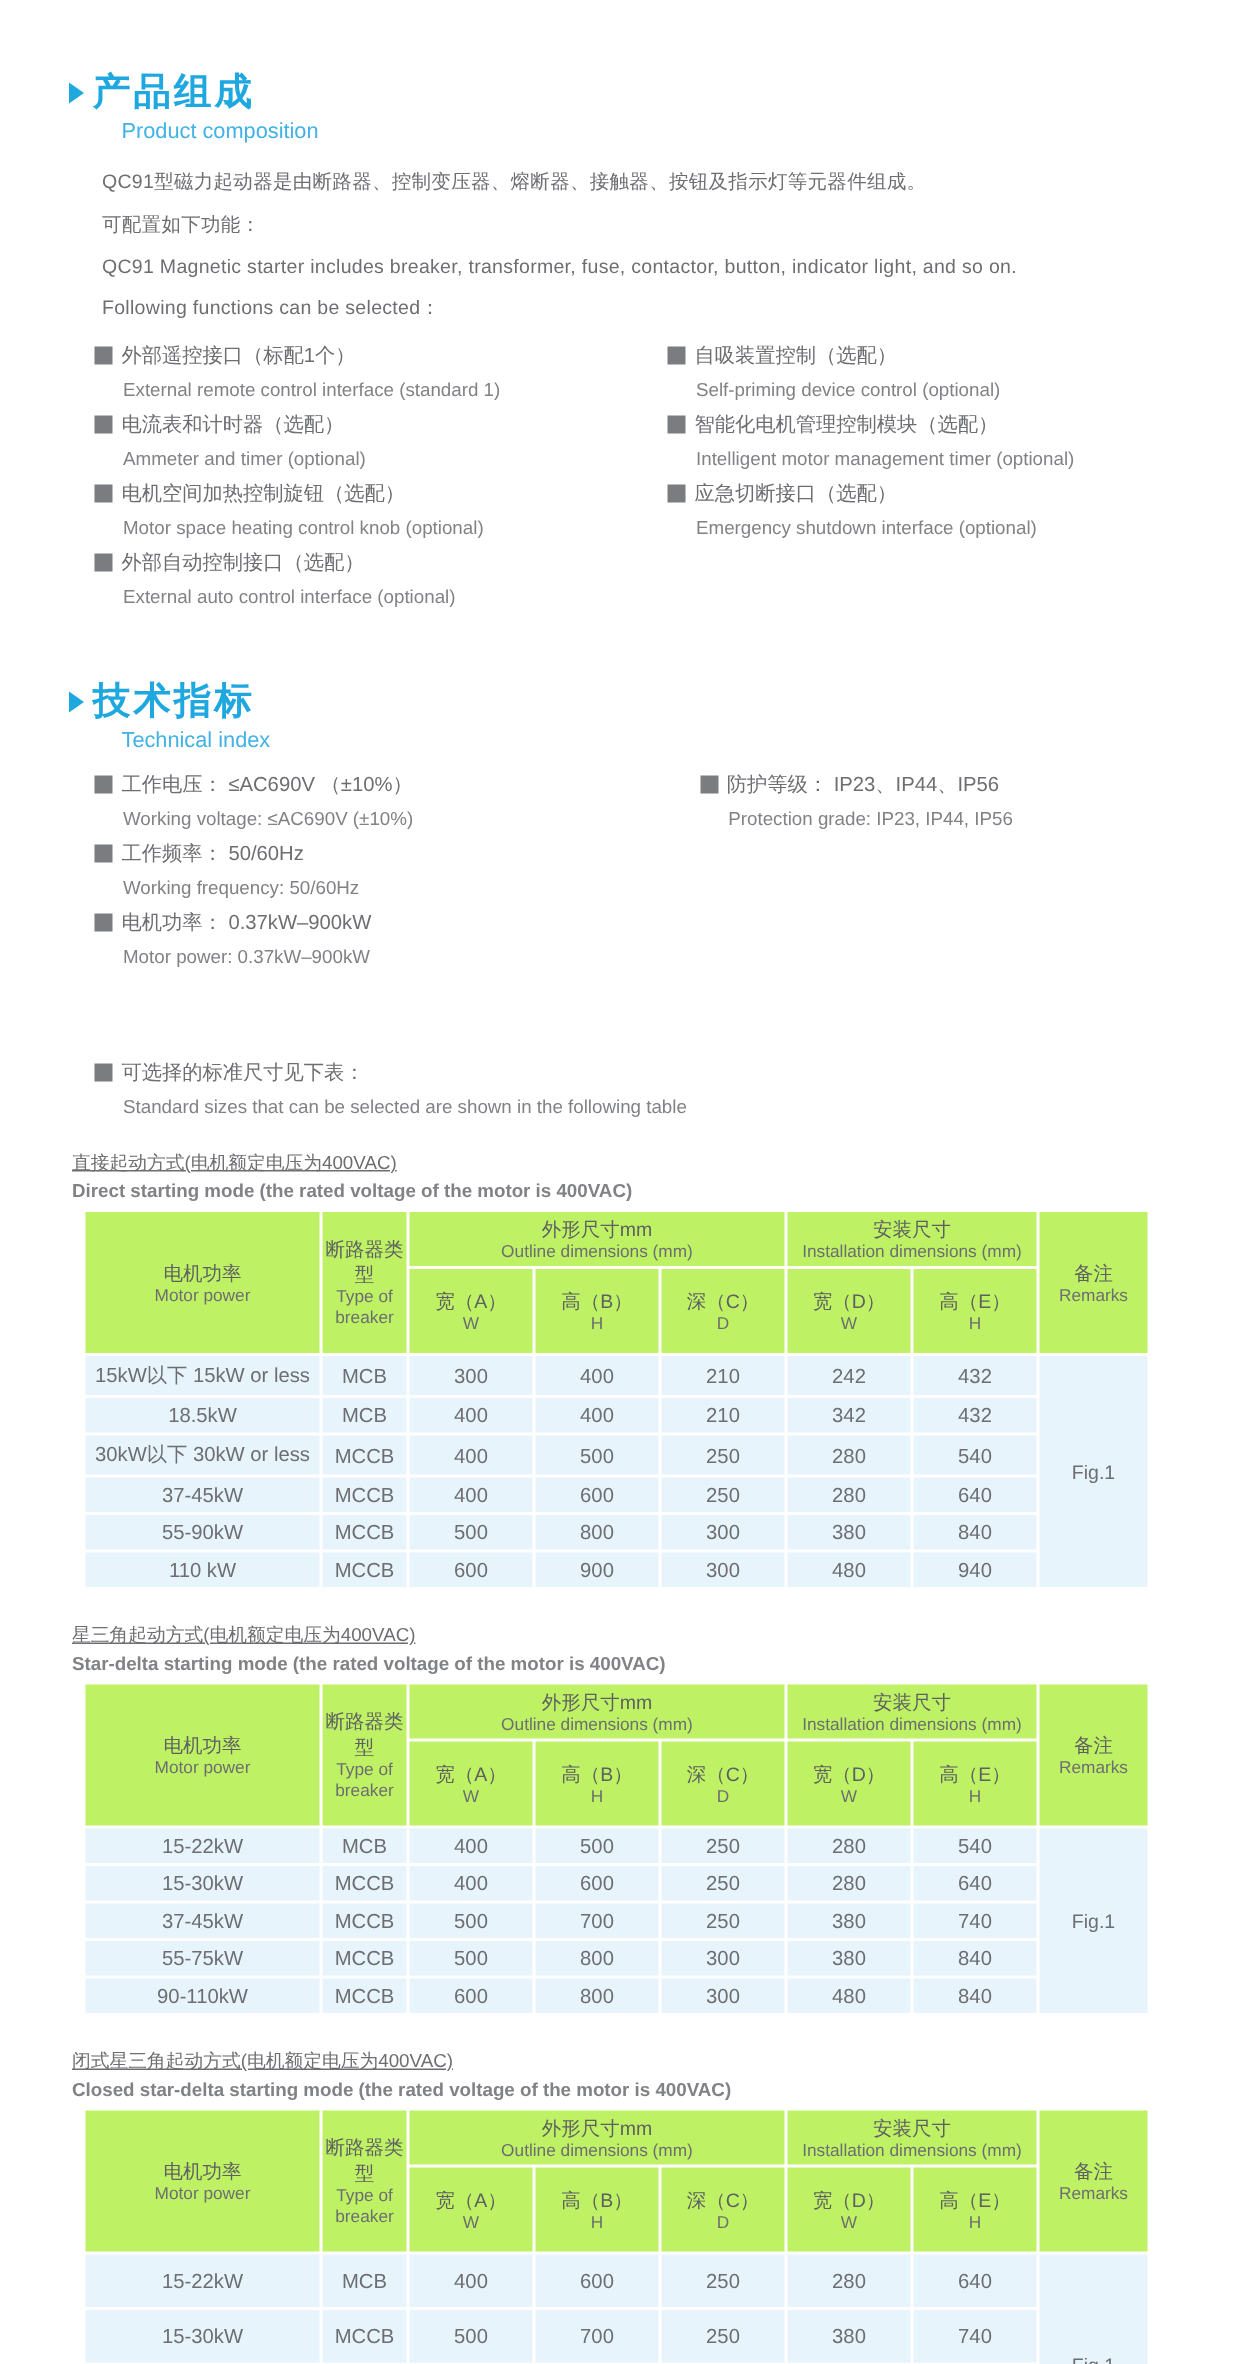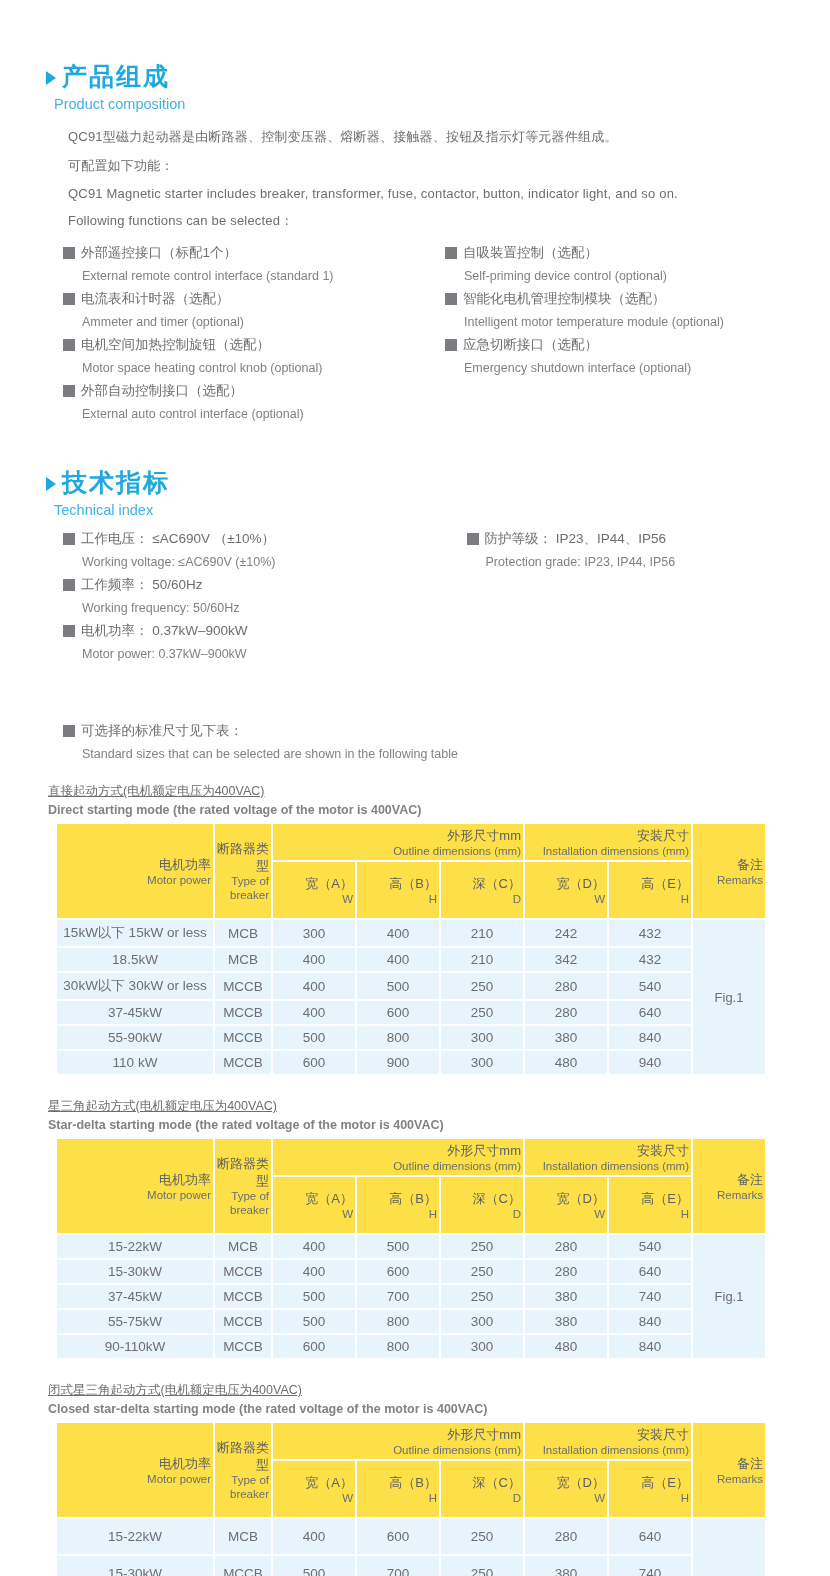--- a/index.html
+++ b/index.html
@@ -2,30 +2,30 @@
 <html><head>
 <meta charset="utf-8">
 <style>
   * { margin:0; padding:0; box-sizing:border-box; }
   html,body { background:#ffffff; }
   body {
     width:830px; height:1576px; position:relative; overflow:hidden;
     font-family:"Liberation Sans","DejaVu Sans",sans-serif;
     color:#6d6e71; -webkit-font-smoothing:antialiased;
   }
-  .page { width:830px; height:1576px; padding-top:60px; }
+  .page { width:830px; height:1576px; padding-top:44px; }
 
   
   .sec-head { display:flex; align-items:center; margin-left:46px; }
   .tri {
     width:0; height:0; display:inline-block; margin-right:6px; margin-top:2px;
     border-left:10px solid #1fa8e0; border-top:7px solid transparent; border-bottom:7px solid transparent;
   }
   .sec-title { font-size:25px; color:#1fa8e0; font-weight:bold; letter-spacing:2px; }
-  .sec-sub { margin-left:54px; margin-top:3px; font-size:14.5px; color:#41b2e5; }
+  .sec-sub { margin-left:81px; margin-top:3px; font-size:14.5px; color:#41b2e5; }
 
   
   .intro { margin:16px 0 0 68px; }
   .intro p { font-size:13px; color:#6d6e71; margin-bottom:11px; letter-spacing:.2px; }
 
   
   .feat-cols { display:flex; margin-left:63px; margin-top:14px; }
   .feat-col { width:382px; }
   .feat { margin-bottom:7px; }
   .feat-cn { font-size:13.5px; color:#6d6e71; display:flex; align-items:center; }
@@ -42,21 +42,21 @@
   .note .feat-en { margin-bottom:0; }
 
   
   .tbl-block { margin-left:48px; margin-top:22px; }
   .tbl-title-cn { font-size:12.5px; color:#6d6e71;text-decoration:underline; }
   .tbl-title-en { font-size:12.5px; color:#808285; margin-top:3px;font-weight:bold; }
   table {
     border-collapse:separate; border-spacing:2px; margin-left:7px; margin-top:5px;
     width:712px; table-layout:fixed;
   }
-  th { background:#fde047; font-weight:normal; color:#5f6062; text-align:right; vertical-align:middle; padding:2px; }
+  th { background:#bef264; font-weight:normal; color:#5f6062; text-align:center; vertical-align:middle; padding:2px; }
   td { background:#e7f4fc; color:#6d6e71; text-align:center; vertical-align:middle; font-size:13.5px; padding:4px 2px; }
   .t-tall td { padding:10px 2px; }
   .hd-cn { font-size:13px; line-height:17px; }
   .hd-en { font-size:11.5px; line-height:14px; color:#6d6e71; }
   .col-motor { width:156px; }
   .col-brk   { width:56px; }
   .col-dim   { width:80px; }
   .col-rem   { width:72px; }
   .remarks-cell { font-size:13px; }
   thead tr.gr th { height:36px; }
@@ -118,21 +118,21 @@
               <span class="sq"></span>
               <span>自吸装置控制（选配）</span>
             </div>
           <div class="feat-en">Self-priming device control (optional)</div>
         </div>
         <div class="feat">
           <div class="feat-cn">
               <span class="sq"></span>
               <span>智能化电机管理控制模块（选配）</span>
             </div>
-          <div class="feat-en">Intelligent motor temperature module (optional)</div>
+          <div class="feat-en">Intelligent motor management timer (optional)</div>
         </div>
         <div class="feat">
           <div class="feat-cn">
               <span class="sq"></span>
               <span>应急切断接口（选配）</span>
             </div>
           <div class="feat-en">Emergency shutdown interface (optional)</div>
         </div>
       </div>
     </div>

